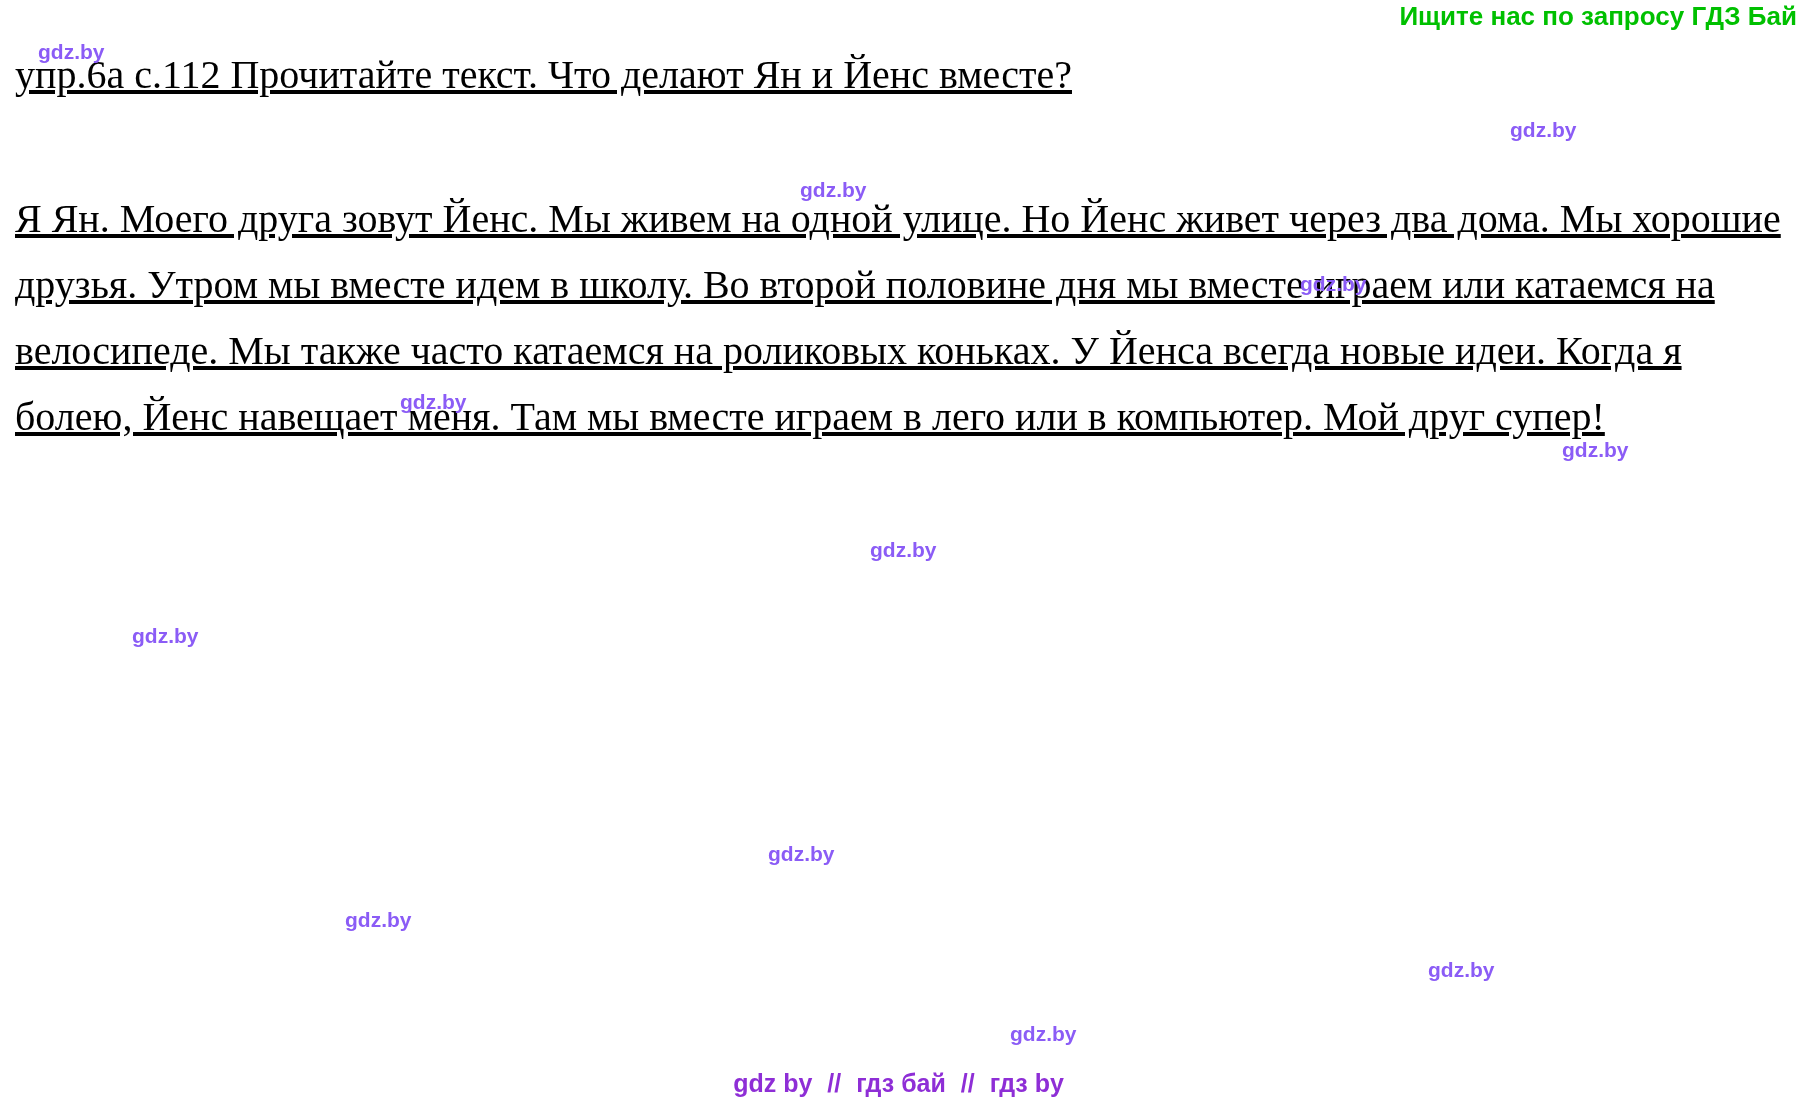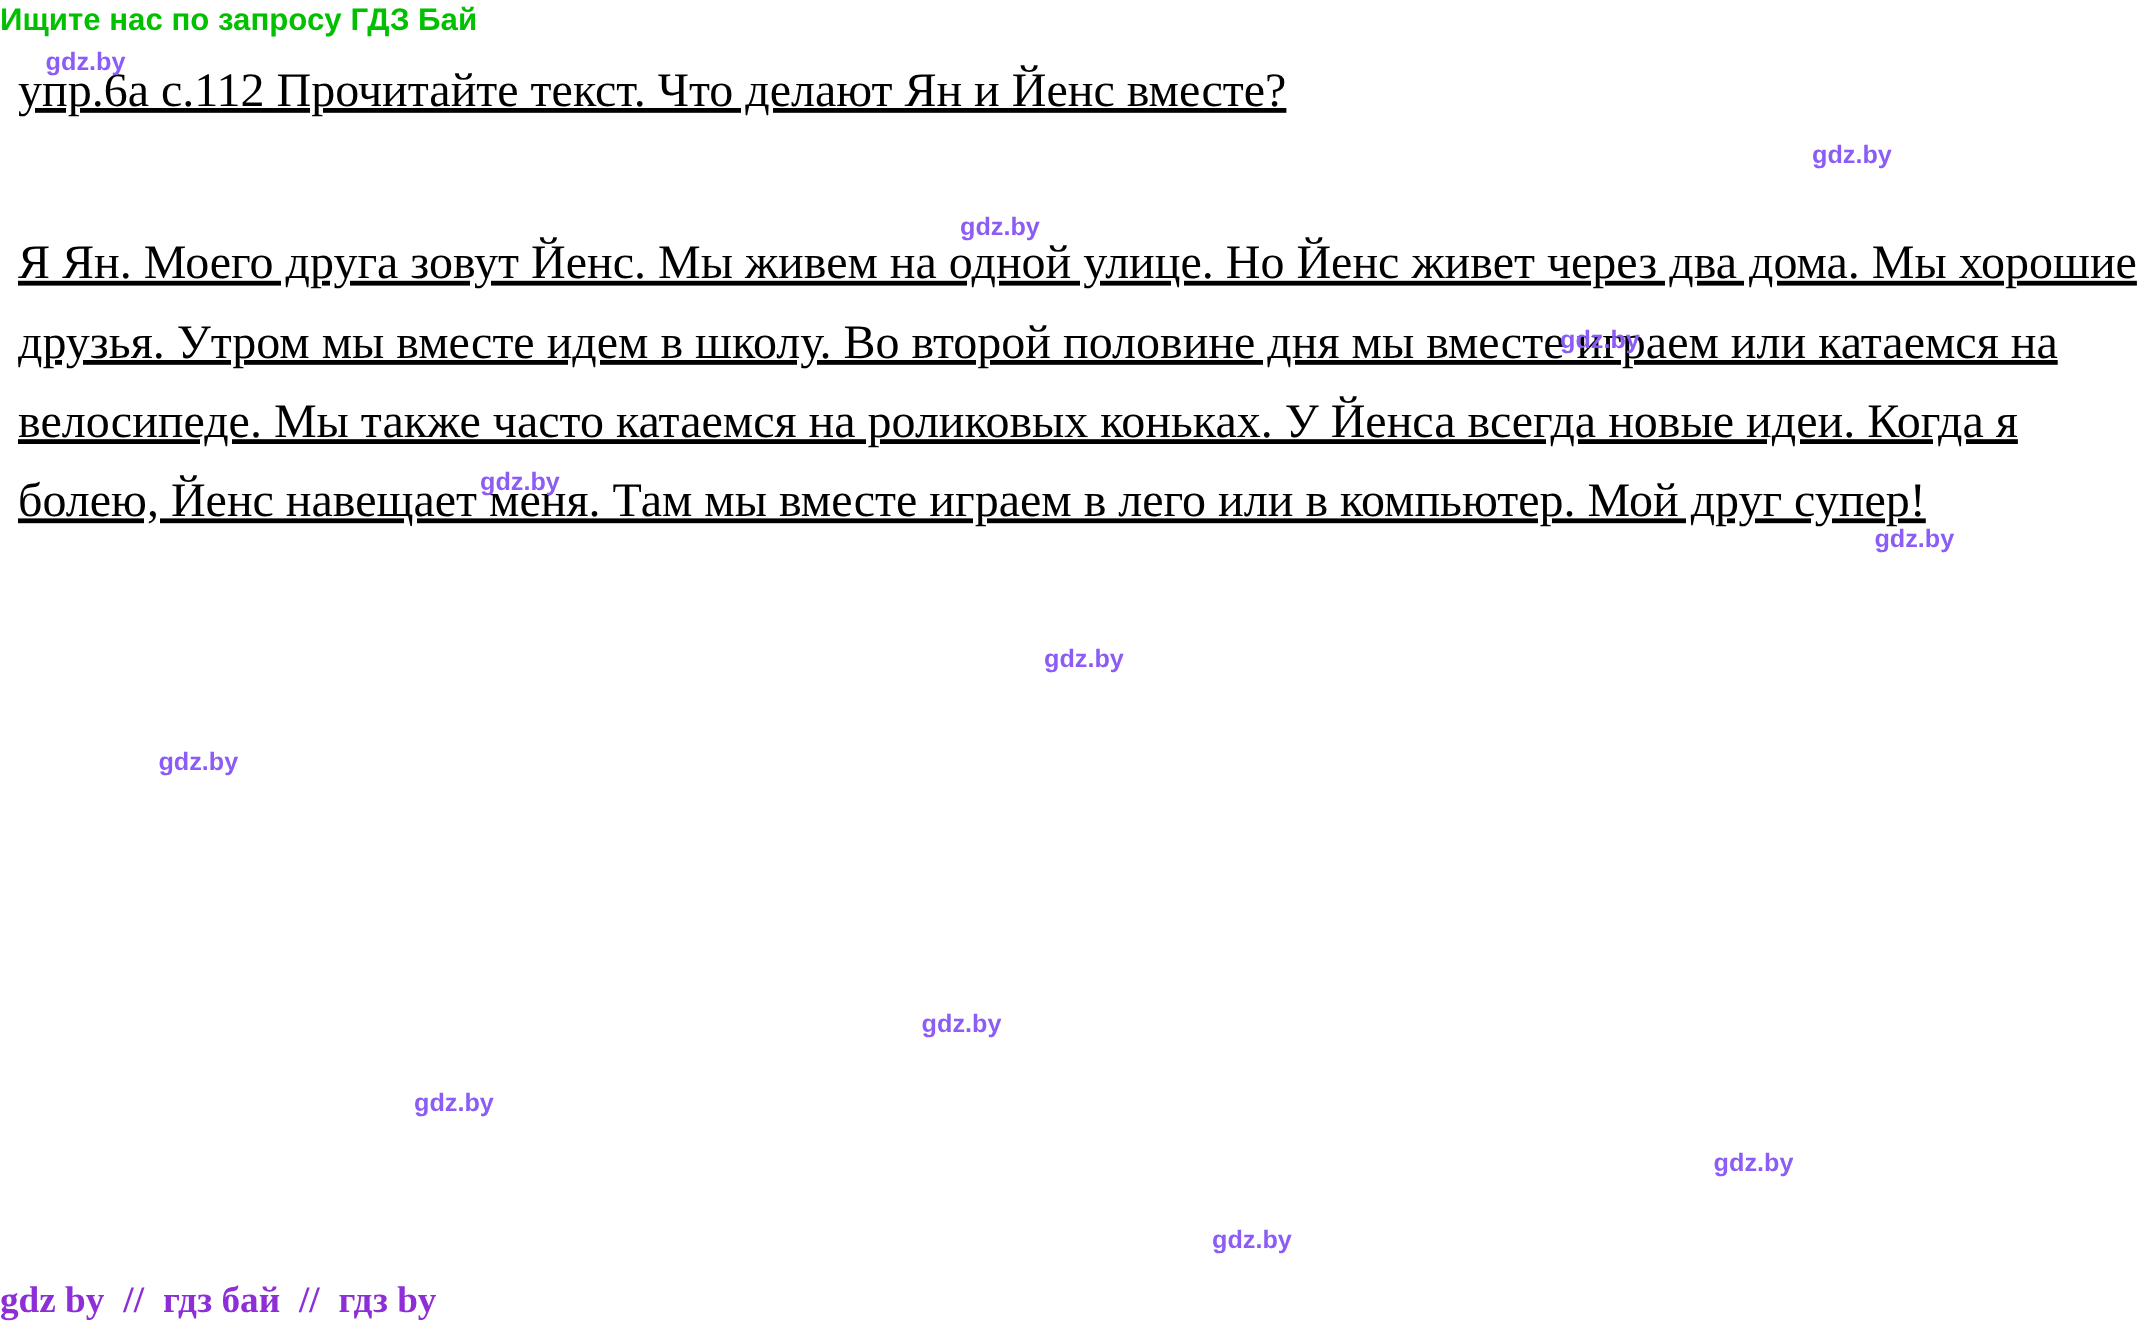--- a/index.html
+++ b/index.html
@@ -22,21 +22,21 @@
     height: 1112px;
     box-sizing: border-box;
   }
 
   
   .top-banner {
     position: absolute;
     top: 0px;
     left: 0;
     width: 100%;
-    text-align: left;
+    text-align: right;
     font-family: "Liberation Sans", sans-serif;
     font-weight: bold;
     font-size: 26px;
     color: #00c000;
     line-height: 32px;
   }
 
   
   .content {
     position: absolute;
@@ -70,24 +70,24 @@
     white-space: nowrap;
     pointer-events: none;
   }
 
   
   .footer {
     position: absolute;
     bottom: 14px;
     left: 0;
     width: 100%;
-    text-align: left;
-    font-family: Liberation Serif, serif;
+    text-align: center;
+    font-family: Liberation Sans, sans-serif;
     font-weight: bold;
-    font-size: 31px;
+    font-size: 25px;
     color: #8e2ed6;
     line-height: 30px;
   }
   .footer .sep {
     color: #8e2ed6;
     padding: 0 8px;
   }
 </style>
 </head>
 <body>

